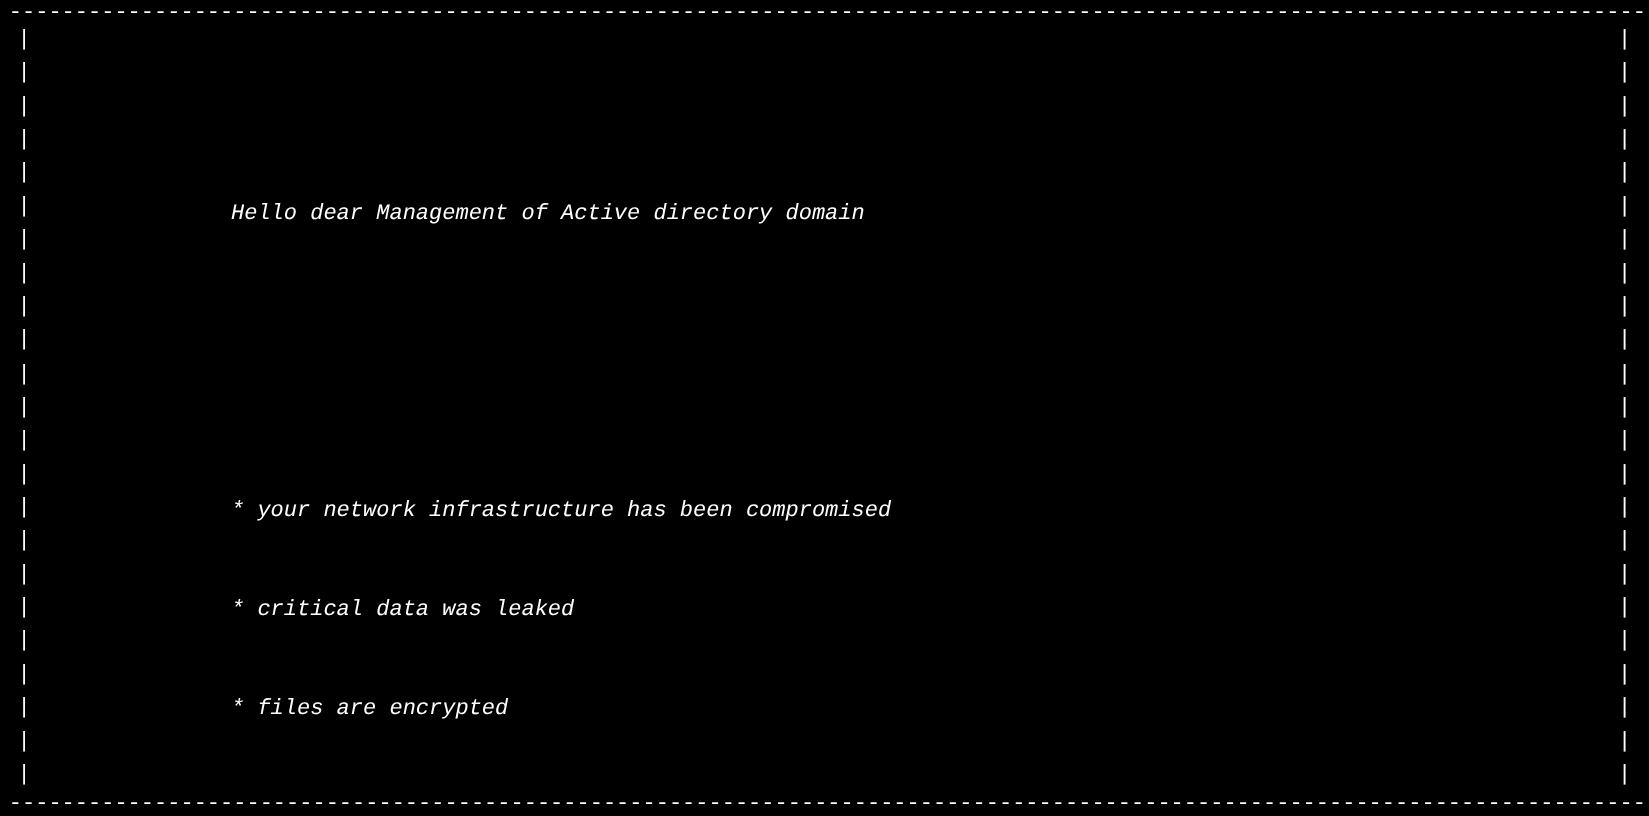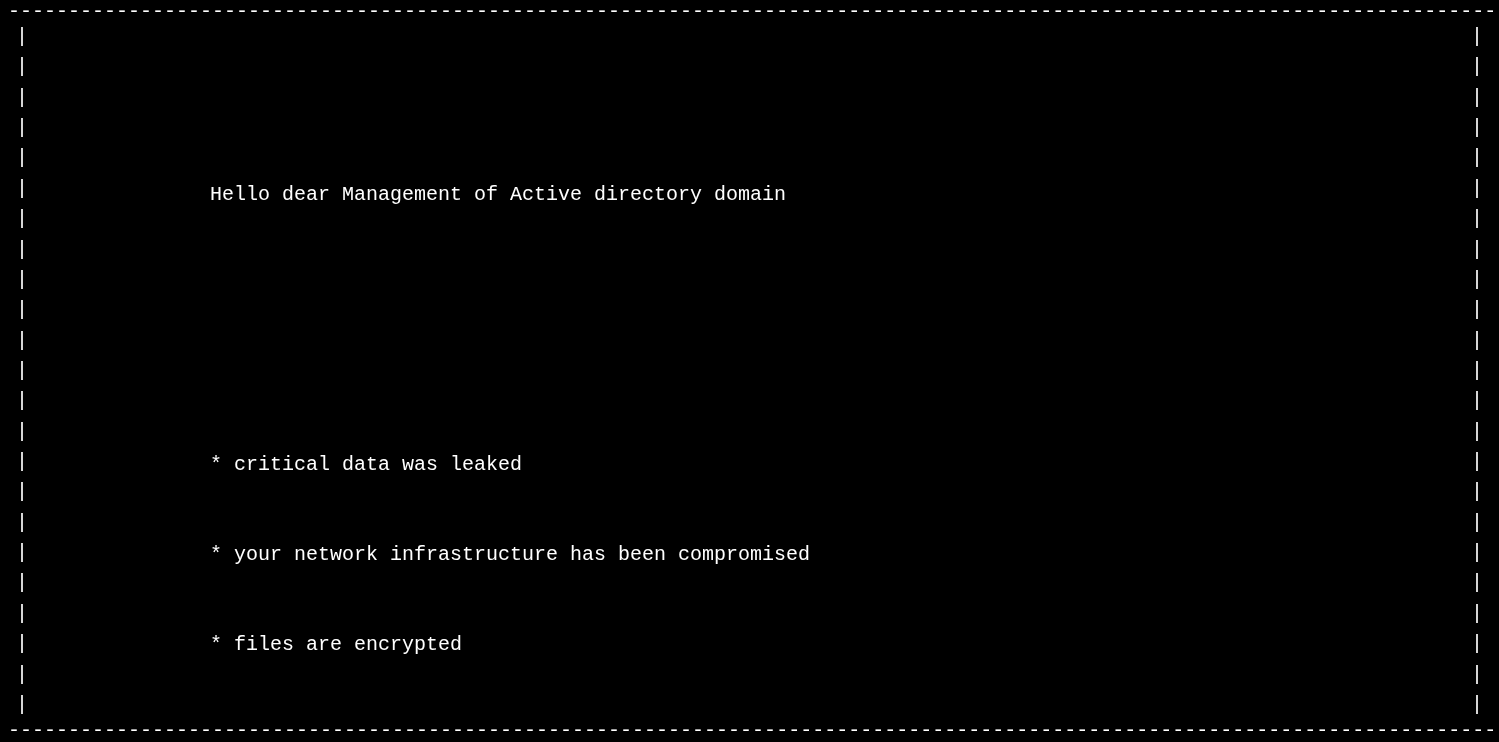--- a/index.html
+++ b/index.html
@@ -47,20 +47,21 @@
       position: absolute;
       top: 30px;
       left: 40px;
       right: 40px;
       bottom: 30px;
       line-height: 30px;
       white-space: pre;
     }
     .indent {
       padding-left: 170px;
+      font-style: italic;
     }
     .blank {
       height: 30px;
     }
   </style>
 </head>
 <body>
 
 <div class="border-top">--------------------------------------------------------------------------------------------------------------------------------------------------------------------------------------------------------</div>
 <div class="border-bottom">--------------------------------------------------------------------------------------------------------------------------------------------------------------------------------------------------------</div>
@@ -113,22 +114,22 @@
     <span class="pipe">|</span>
     <span class="pipe">|</span>
     <span class="pipe">|</span>
   </div>
 
 <div class="content">
   <div class="blank"></div>
   <div class="indent">Hello dear Management of Active directory domain</div>
   <div class="blank"></div>
   <div class="blank"></div>
+  <div class="indent">* your network infrastructure has been compromised</div>
   <div class="indent">* critical data was leaked</div>
-  <div class="indent">* your network infrastructure has been compromised</div>
   <div class="indent">* files are encrypted</div>
   
   
   
   
   
   
   
   
   

